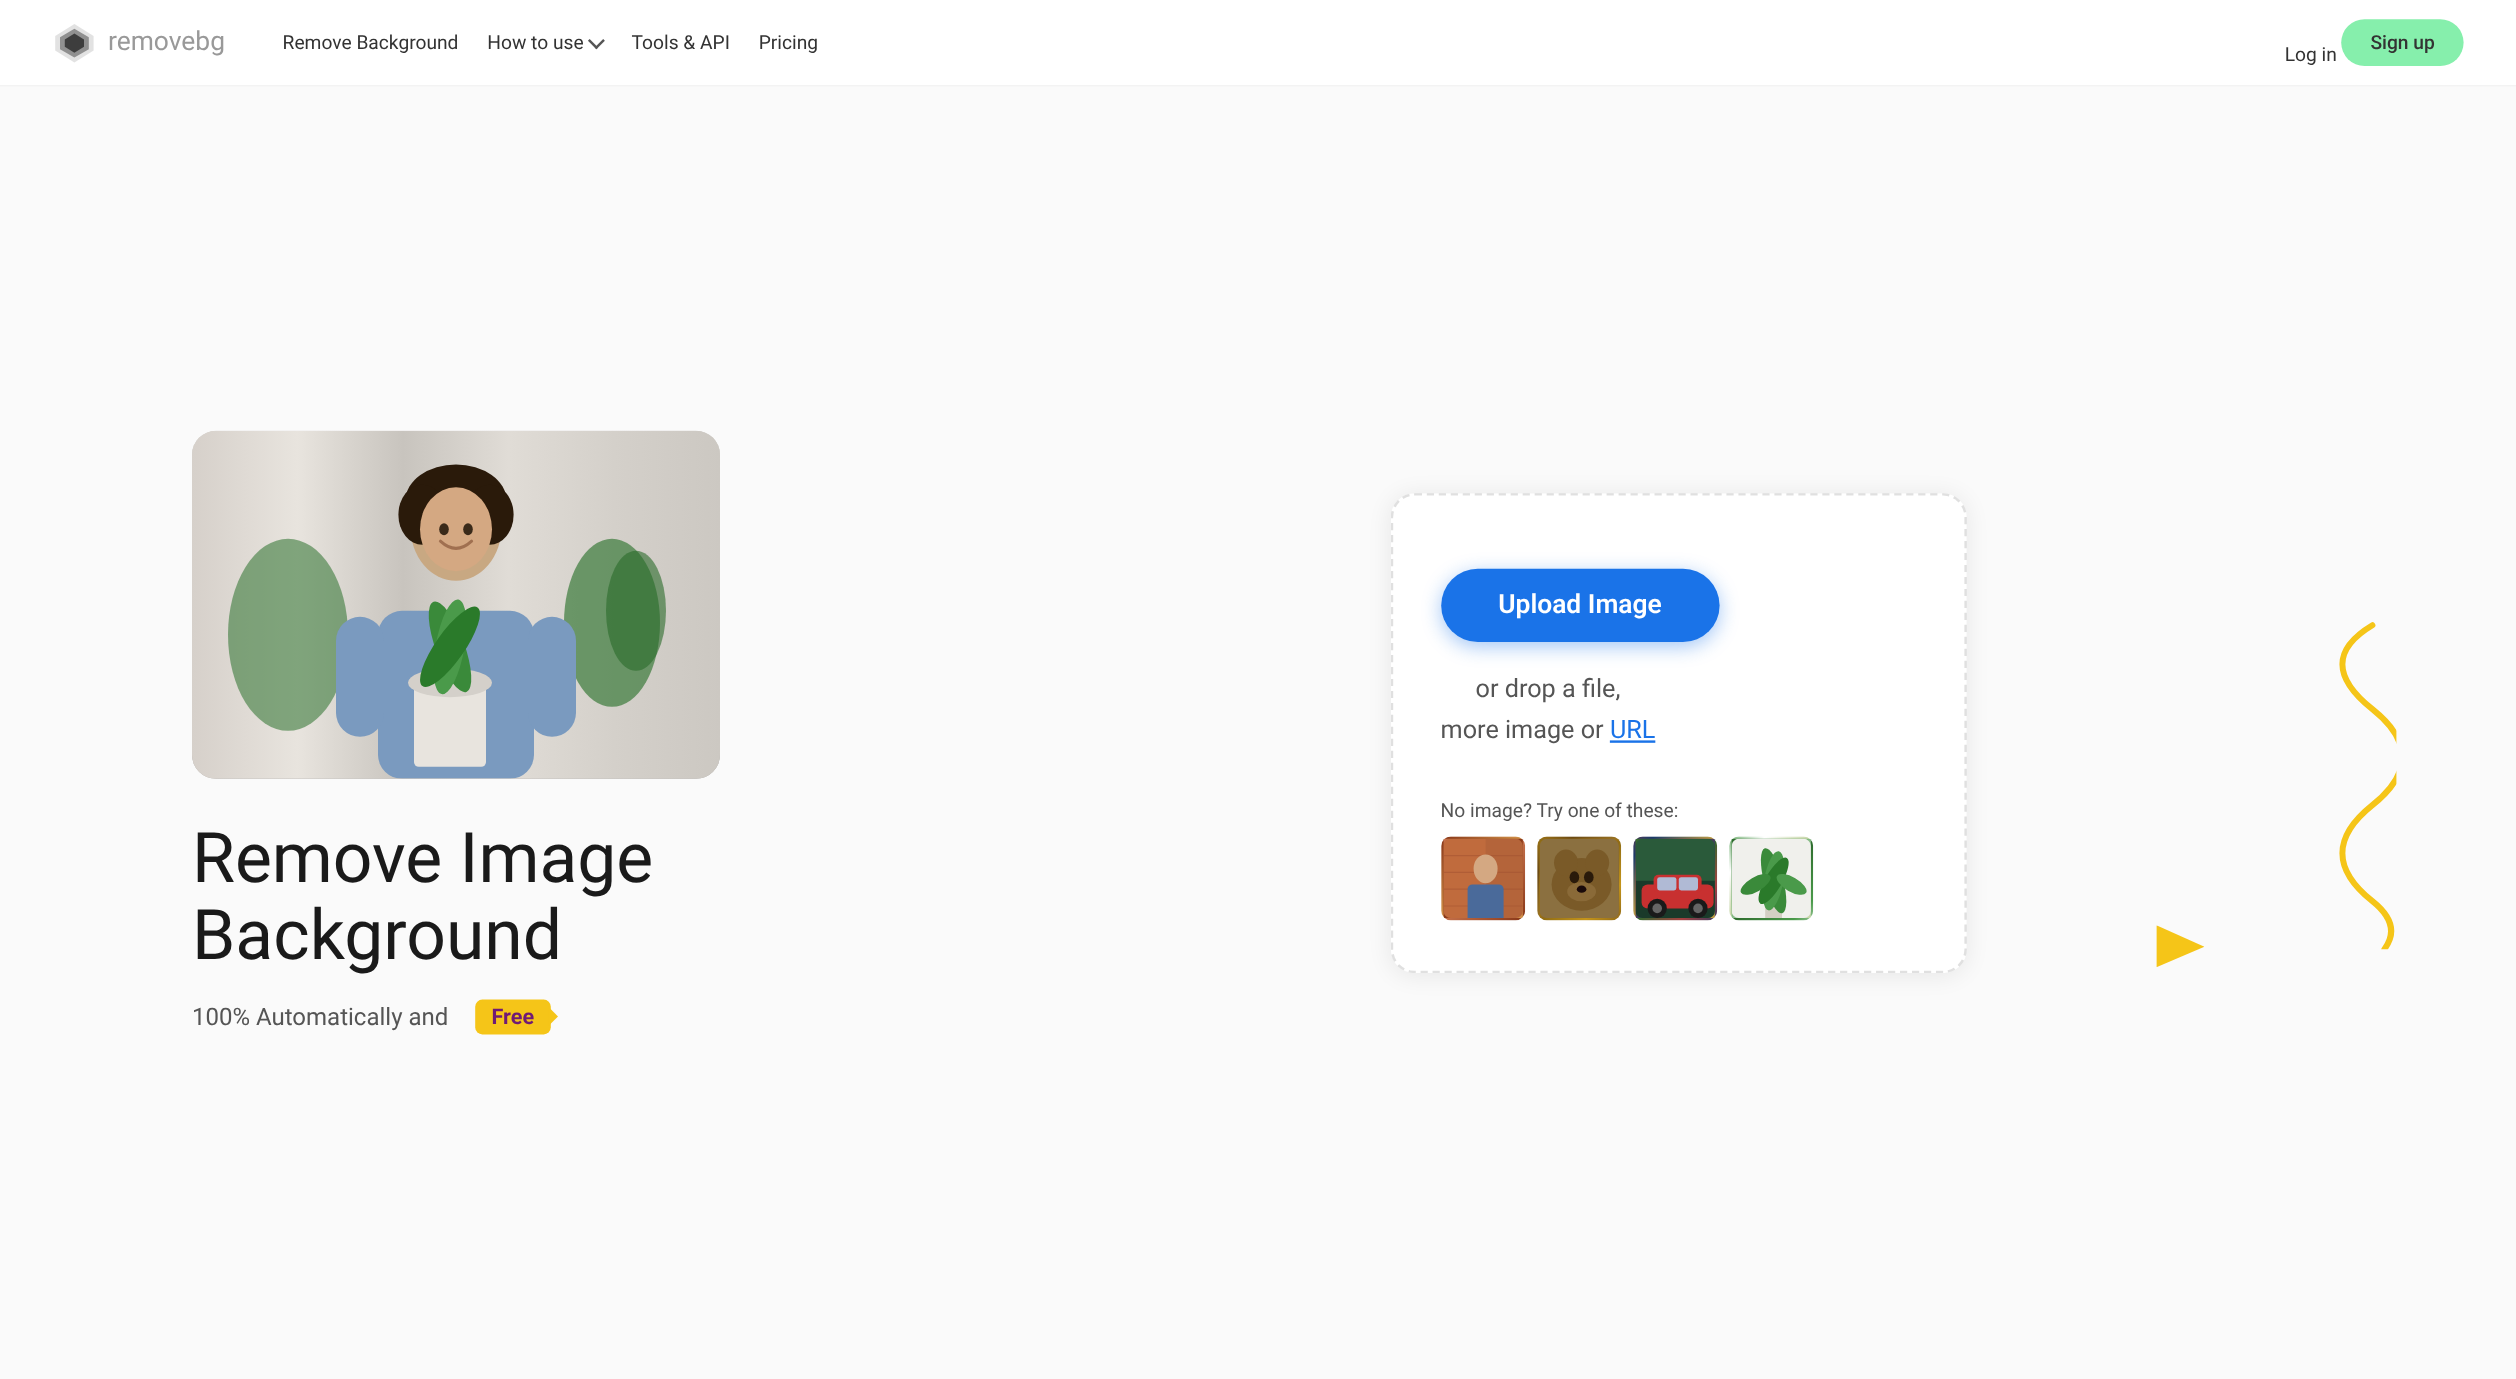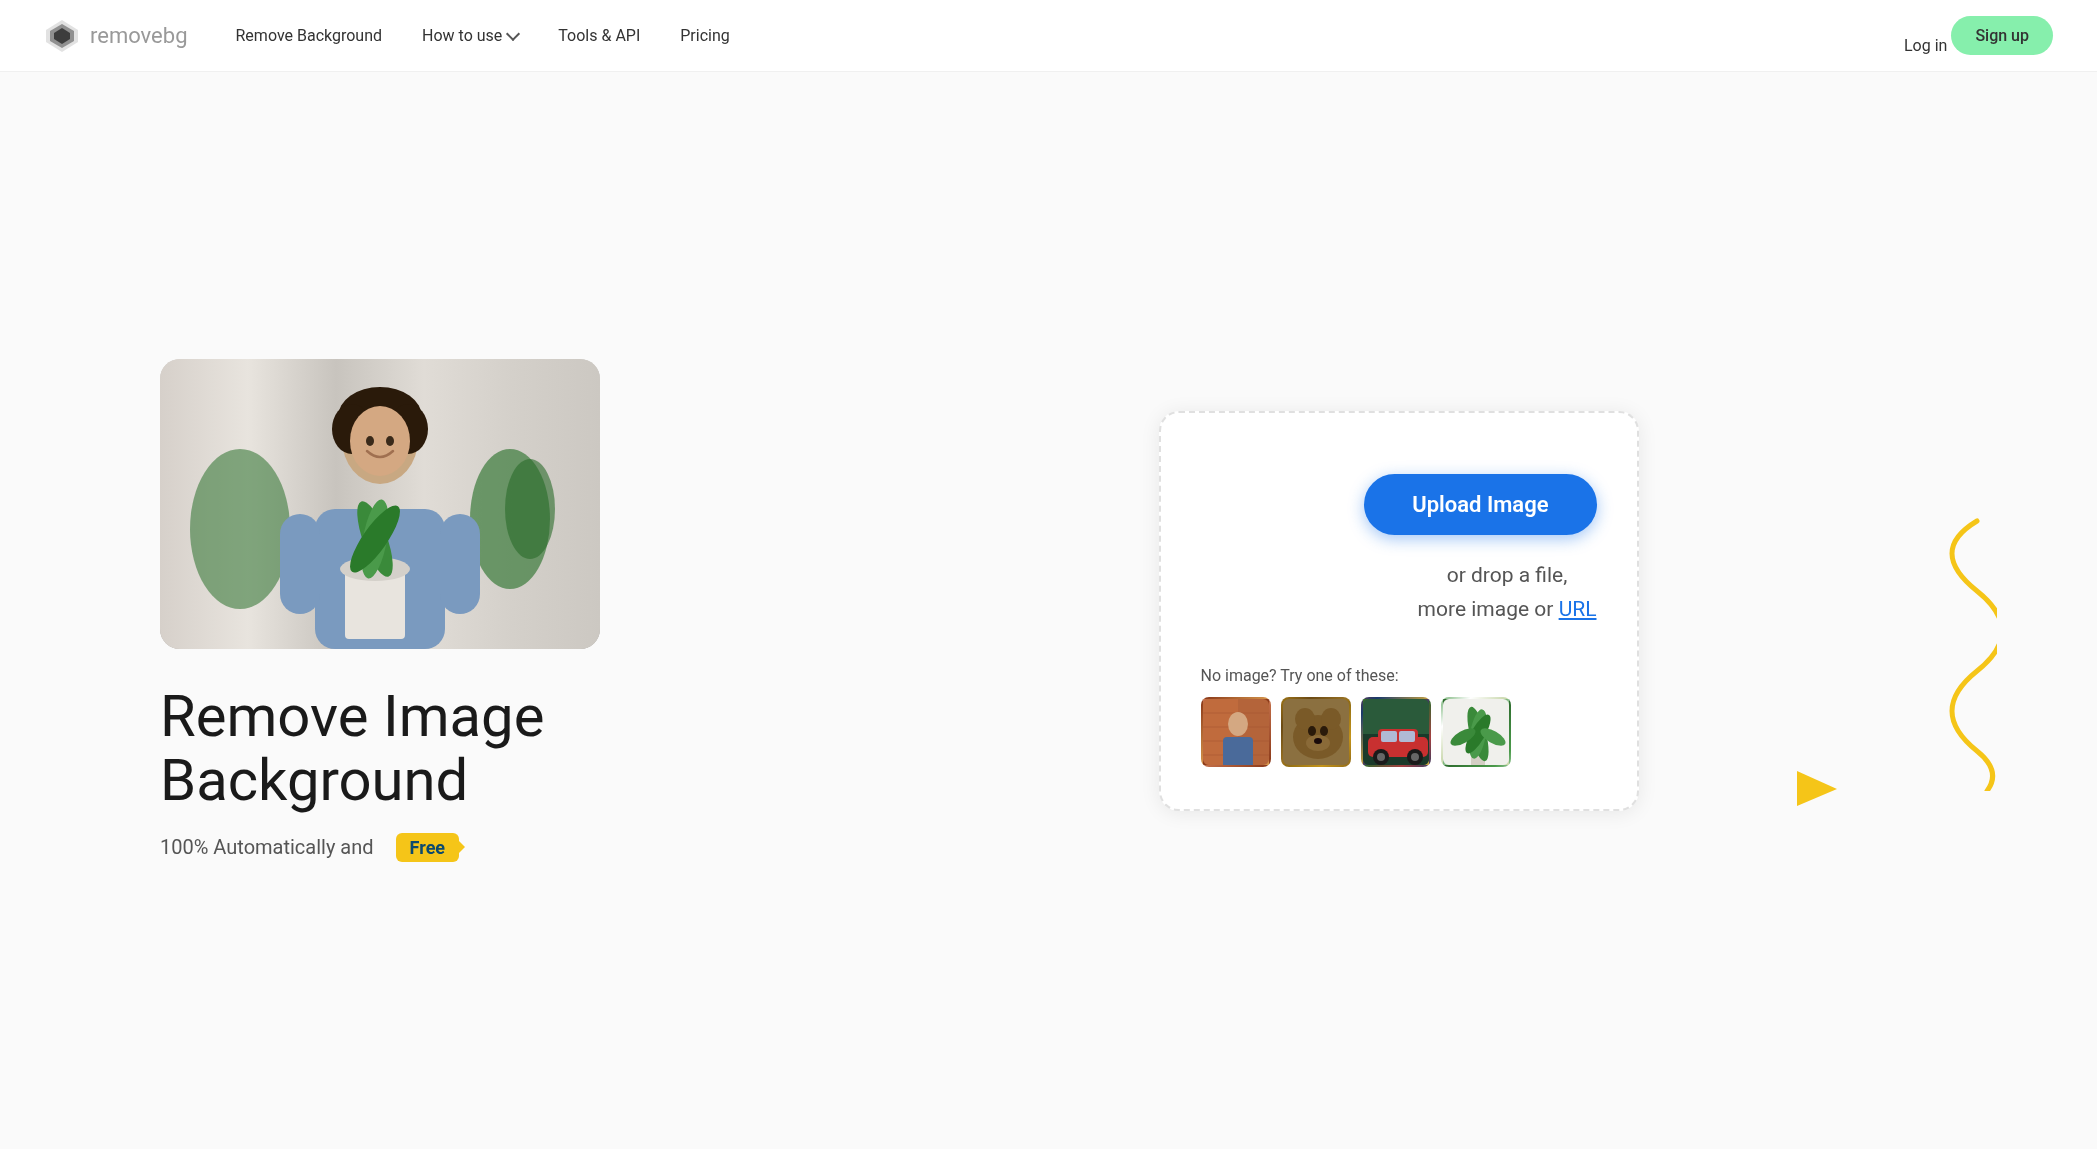--- a/index.html
+++ b/index.html
@@ -38,21 +38,21 @@
     .logo-text {
       font-size: 22px;
       font-weight: 600;
       color: #333;
     }
     .logo-text span { color: #999; font-weight: 400; }
 
     .nav-links {
       display: flex;
       align-items: center;
-      gap: 40px;
+      gap: 24px;
       flex: 1;
     }
 
     .nav-link {
       font-size: 16px;
       color: #333;
       text-decoration: none;
       display: flex;
       align-items: center;
       gap: 6px;
@@ -148,21 +148,21 @@
     .hero-sub {
       font-size: 20px;
       color: #555;
       display: flex;
       align-items: center;
       gap: 22px;
     }
 
     .free-badge {
       background: #f5c518;
-      color: #0c4a6e;
+      color: #701a75;
       font-weight: 700;
       font-size: 18px;
       padding: 4px 14px;
       border-radius: 6px;
       position: relative;
     }
     .free-badge::after {
       content: '';
       position: absolute;
       right: -6px;
@@ -184,21 +184,21 @@
     }
 
     .upload-card {
       background: #fff;
       border-radius: 20px;
       width: 480px;
       min-height: 400px;
       padding: 60px 40px 40px;
       display: flex;
       flex-direction: column;
-      align-items: flex-end;
+      align-items: flex-start;
       justify-content: center;
       box-shadow: 0 2px 20px rgba(0,0,0,0.08);
       border: 2px dashed #e0e0e0;
       position: relative;
     }
 
     .btn-upload {
       background: #1a73e8;
       color: #fff;
       border: none;

